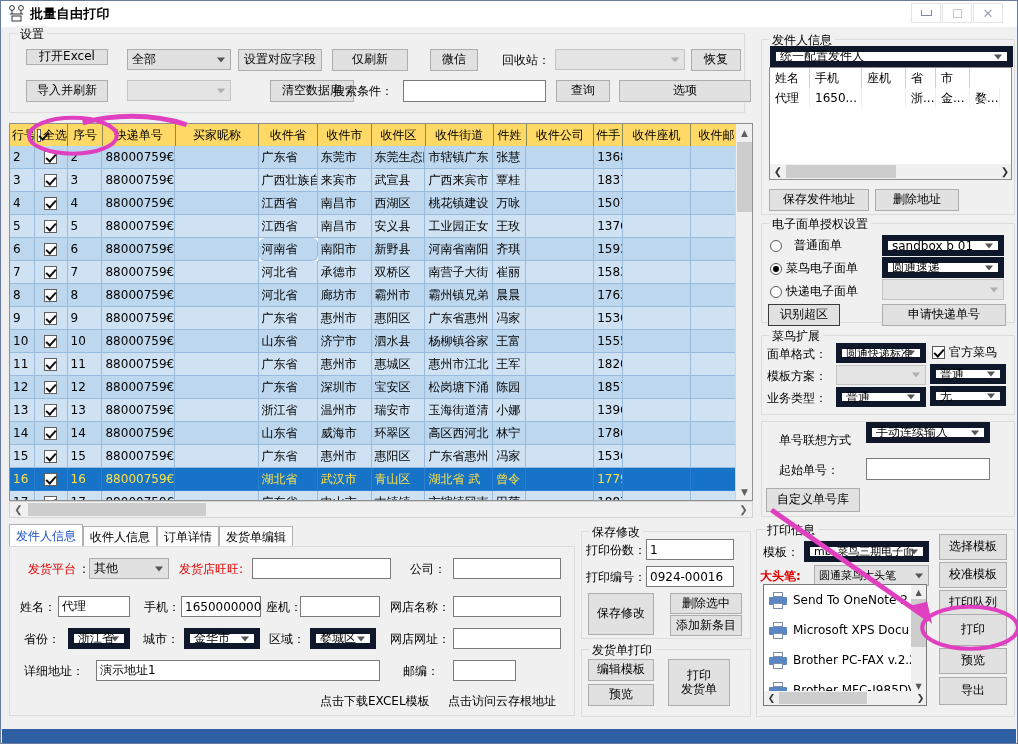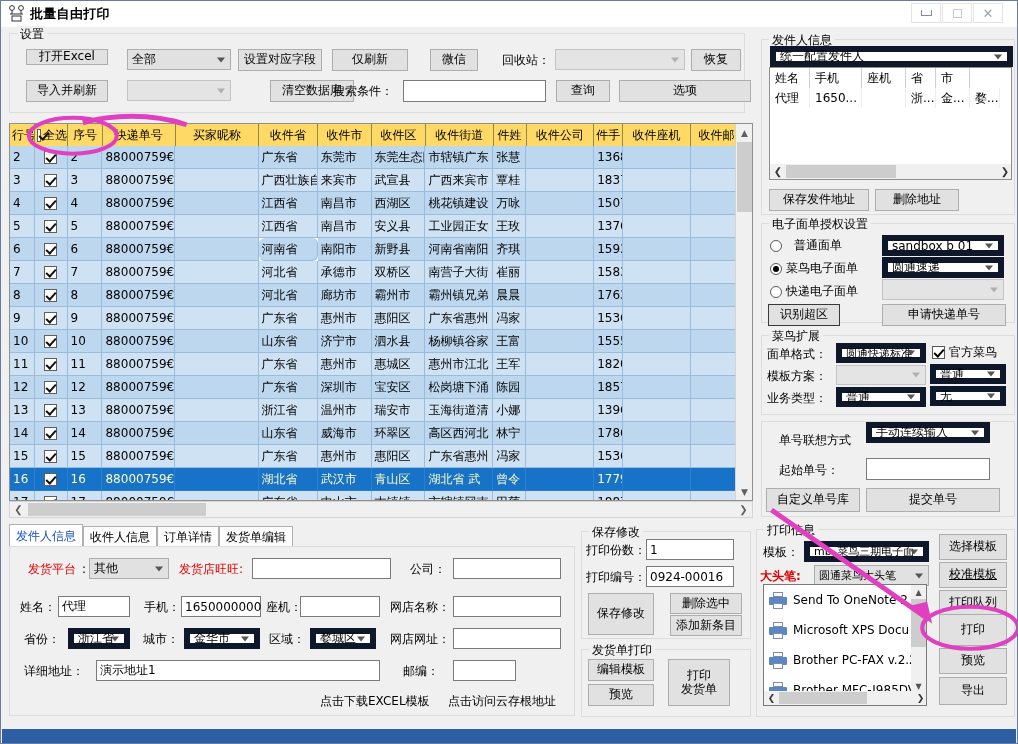--- a/index.html
+++ b/index.html
@@ -137,21 +137,21 @@
   #grid-head .hc.lft { justify-content: flex-start; padding-left:2px;}
   #grid-body { position:absolute; left:0; top:22px; width:733px; }
   .grow { display:flex; height: 23px; }
   .grow .gc {
     border-right: 1px solid #9bbbdd; border-bottom: 1px solid #9bbbdd;
     height: 100%; display:flex; align-items:center; padding-left:3px;
     font-size: 12px; overflow:hidden; white-space:nowrap;
     background: #bdd7ee; color:#000;
   }
   .grow.alt .gc { background: #cfe2f3; }
-  .grow.sel .gc { background: #1673c8; color:#fef9c3; border-right-color:#2a7fd0; border-bottom-color:#2a7fd0;}
+  .grow.sel .gc { background: #1673c8; color:#fde047; border-right-color:#2a7fd0; border-bottom-color:#2a7fd0;}
   .grow .gc.center { justify-content:center; padding-left:0;}
   .minicheck {
     width:13px; height:13px; background:#fff; border:1px solid #5f5f5f;
     position:relative; display:inline-block;
   }
   .minicheck::after {
     content:""; position:absolute; left:3px; top:0px;
     width:4px; height:8px; border:solid #111; border-width:0 2px 2px 0;
     transform: rotate(42deg);
   }
@@ -790,21 +790,20 @@
 
   <div class="group" style="left:760px; top:420px; width:254px; height:96px;">
     <div class="lbl" style="left:17px; top:8px; height:20px;">单号联想方式</div>
     <div class="combo white" style="left:104px; top:0; width:124px; height:21px;">
       <span>手动连续输入</span>
       <span class="arrow"></span>
     </div>
     <div class="lbl" style="left:17px; top:38px; height:20px;">起始单号：</div>
     <div class="txt" style="left:104px; top:36px; width:124px; height:22px;"></div>
     <div class="btn" style="left:4px; top:66px; width:94px; height:24px;">自定义单号库</div>
-    <div class="btn" style="left:104px; top:66px; width:134px; height:24px;">提交单号</div>
   </div>
 
   <div class="group" style="left:755px; top:528px; width:259px; height:188px;">
     <div class="gtitle">打印信息</div>
     <div class="lbl" style="left:6px; top:12px; height:20px;">模板：</div>
     <div class="combo white" style="left:47px; top:11px; width:125px; height:21px;">
       <span style="font-size:11px;">mb_菜鸟三期电子面</span>
       <span class="arrow"></span>
     </div>
     <div class="lbl red" style="left:3px; top:36px; height:20px; font-weight:bold;">大头笔:</div>
@@ -855,21 +854,21 @@
       <div class="a dn">▼</div>
     </div>
     <div id="pl-hsb">
       <div class="a l">❮</div>
       <div class="thumb"></div>
       <div class="a r">❯</div>
     </div>
   </div>
 
   <div class="btn" style="left:938px; top:533px; width:68px; height:26px;">选择模板</div>
-  <div class="btn" style="left:938px; top:561px; width:68px; height:26px;text-decoration:underline;">校准模板</div>
+  <div class="btn" style="left:938px; top:561px; width:68px; height:26px;">校准模板</div>
   <div class="btn" style="left:938px; top:589px; width:68px; height:26px;">打印队列</div>
   <div class="btn" style="left:938px; top:613px; width:68px; height:32px;">打印</div>
   <div class="btn" style="left:938px; top:647px; width:68px; height:26px;">预览</div>
   <div class="btn" style="left:938px; top:676px; width:68px; height:28px;">导出</div>
 
   <div id="statusbar"></div>
 
   <svg id="annot" viewBox="0 0 1018 744">
     <ellipse cx="72" cy="135" rx="44" ry="18" fill="none" stroke="#e040c0" stroke-width="4"></ellipse>
     <path d="M 186 124 C 150 112 110 114 82 122" fill="none" stroke="#e040c0" stroke-width="5"></path>

